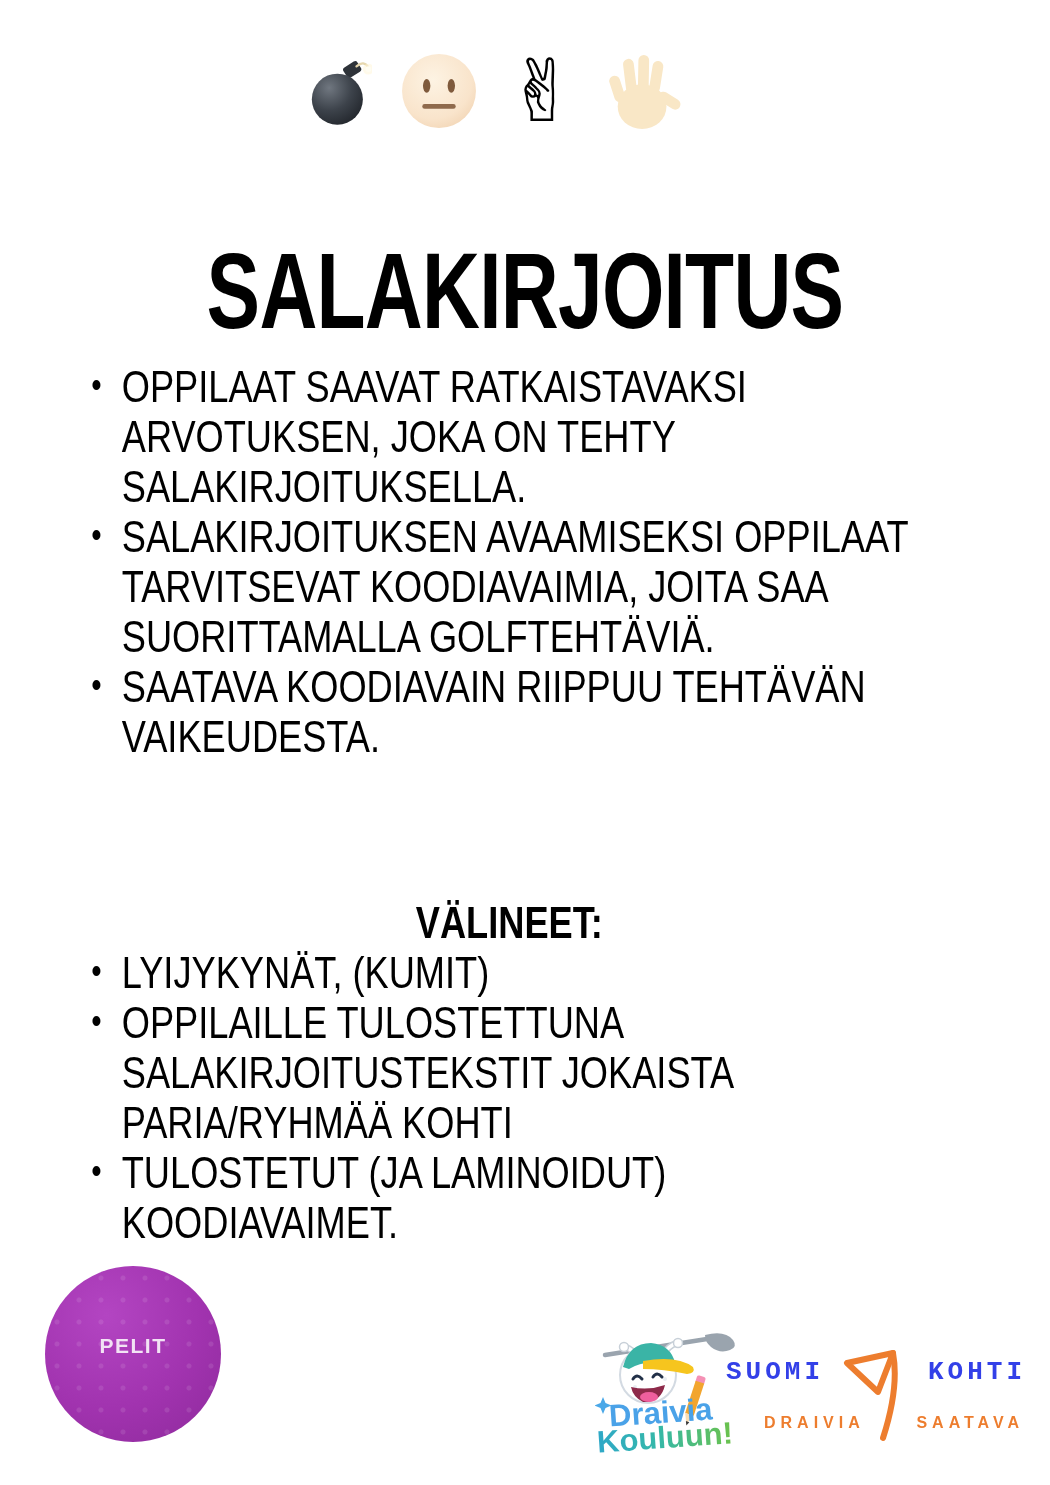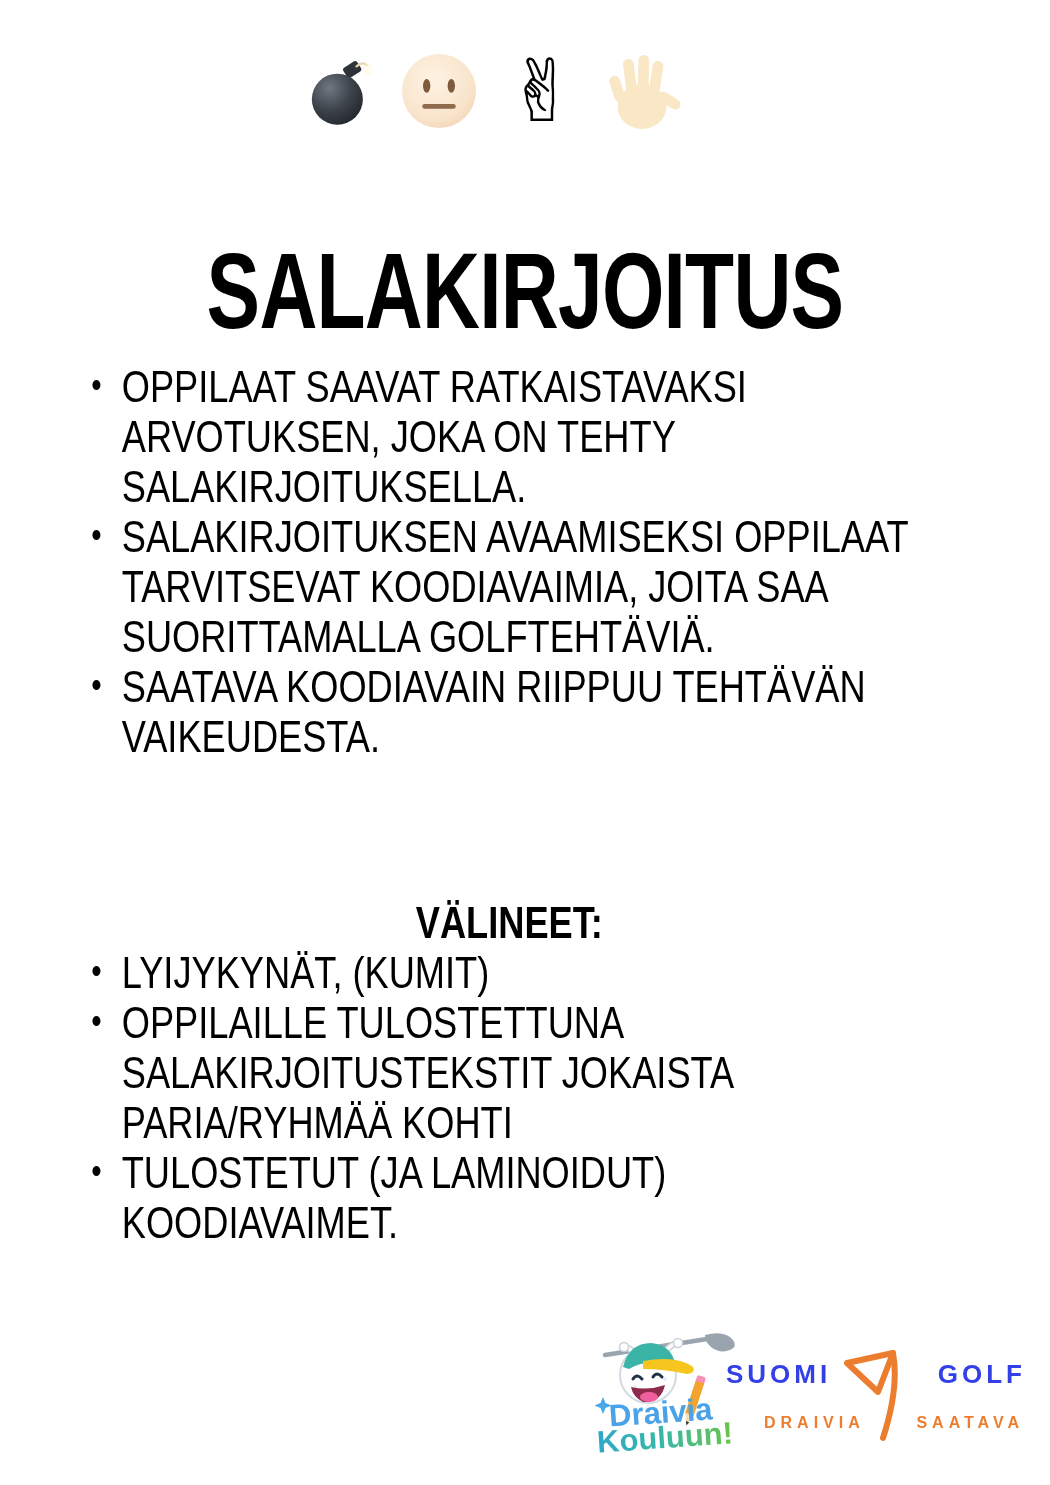--- a/index.html
+++ b/index.html
@@ -62,22 +62,22 @@
   }
   .draivia-word2{
     position:absolute;left:2px;top:97px;font-size:31px;font-weight:700;
     color:#3CBFA0;transform:rotate(-4deg);
     background:linear-gradient(90deg,#2FA8C8 0%,#35B8A8 45%,#6CC24A 100%);
     -webkit-background-clip:text;background-clip:text;-webkit-text-fill-color:transparent;
   }
   
   .suomigolf{position:absolute;left:726px;top:1350px;width:300px;height:95px;}
   .sg-row1{
-    position:relative;display:flex;justify-content:space-between;align-items:flex-end;
-    padding-top:6px;height:32px;
+    position:relative;display:flex;justify-content:space-between;align-items:center;
+    padding-top:6px;height:32px;font-family:Liberation Mono, monospace;
   }
   .sg-main{font-size:26px;font-weight:700;color:#3340E8;letter-spacing:4px;line-height:28px;}
   .sg-flag{position:absolute;left:115px;top:0px;}
   .sg-row2{
     display:flex;justify-content:space-between;margin-top:26px;padding-left:38px;padding-right:2px;
   }
   .sg-sub{font-size:16px;font-weight:700;color:#ED7D2E;letter-spacing:5px;}
 </style>
 </head>
 <body>
@@ -156,20 +156,23 @@
         <span class="ln">SALAKIRJOITUSTEKSTIT JOKAISTA</span>
         <span class="ln">PARIA/RYHMÄÄ KOHTI</span>
       </li>
       <li>
         <span class="ln">TULOSTETUT (JA LAMINOIDUT)</span>
         <span class="ln">KOODIAVAIMET.</span>
       </li>
     </ul>
   </div>
 
+  <button class="pelit-ball">
+    <span class="pelit-label">PELIT</span>
+  </button>
 
   <div class="draivia-logo">
     <svg width="170" height="120" viewBox="0 0 170 120">
       <path d="M10 32 L112 16" stroke="#9aa4ae" stroke-width="4.5" stroke-linecap="round"></path>
       <path d="M110 12 q20 -5 28 5 q5 7 -3 10 q-10 4 -19 -3 q-6 -5 -6 -12 z" fill="#9aa4ae"></path>
       <path d="M44 36 Q 38 26 30 24" stroke="#c8d0d8" stroke-width="6.5" fill="none" stroke-linecap="round"></path>
       <path d="M44 36 Q 38 26 30 24" stroke="#ffffff" stroke-width="3.5" fill="none" stroke-linecap="round"></path>
       <path d="M66 34 Q 74 22 82 20" stroke="#c8d0d8" stroke-width="6.5" fill="none" stroke-linecap="round"></path>
       <path d="M66 34 Q 74 22 82 20" stroke="#ffffff" stroke-width="3.5" fill="none" stroke-linecap="round"></path>
       <circle cx="29" cy="24" r="4.5" fill="#fff" stroke="#c8d0d8" stroke-width="1.5"></circle>
@@ -197,21 +200,21 @@
     <div class="draivia-word2">Kouluun!</div>
   </div>
 
   <div class="suomigolf">
     <div class="sg-row1">
       <span class="sg-main">SUOMI</span>
       <svg class="sg-flag" width="70" height="92" viewBox="0 0 70 92">
         <path d="M6 13 L52 3 L37 42 Z" fill="none" stroke="#ED7D2E" stroke-width="6" stroke-linejoin="round"></path>
         <path d="M52 3 C 57 30 51 60 42 88" fill="none" stroke="#ED7D2E" stroke-width="6" stroke-linecap="round"></path>
       </svg>
-      <span class="sg-main">GOLF</span>
+      <span class="sg-main">KOHTI</span>
     </div>
     <div class="sg-row2">
       <span class="sg-sub">DRAIVIA</span>
       <span class="sg-sub">SAATAVA</span>
     </div>
   </div>
 
 </div>
 
 </body></html>

